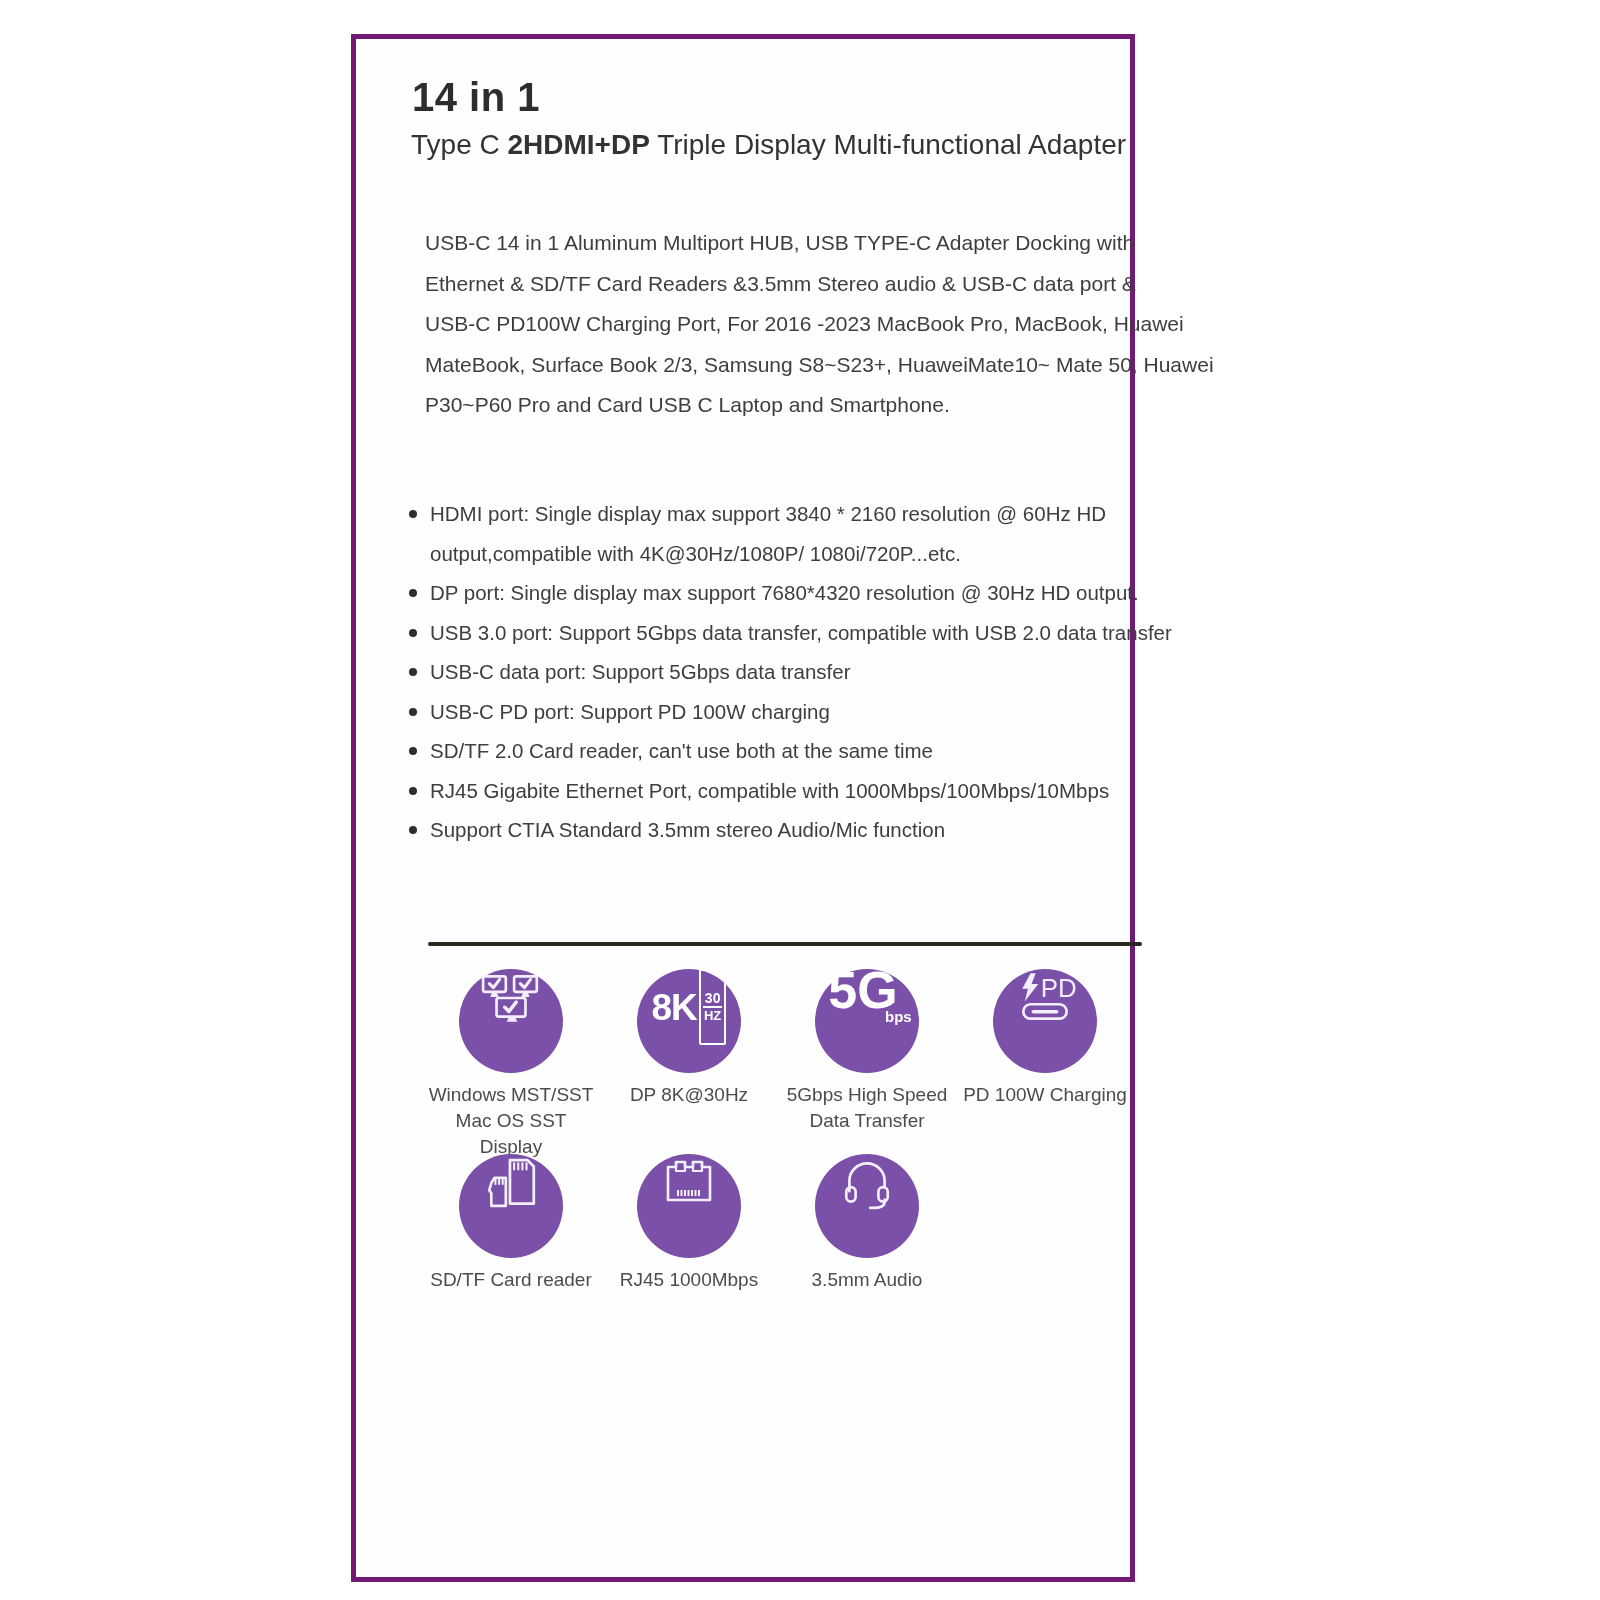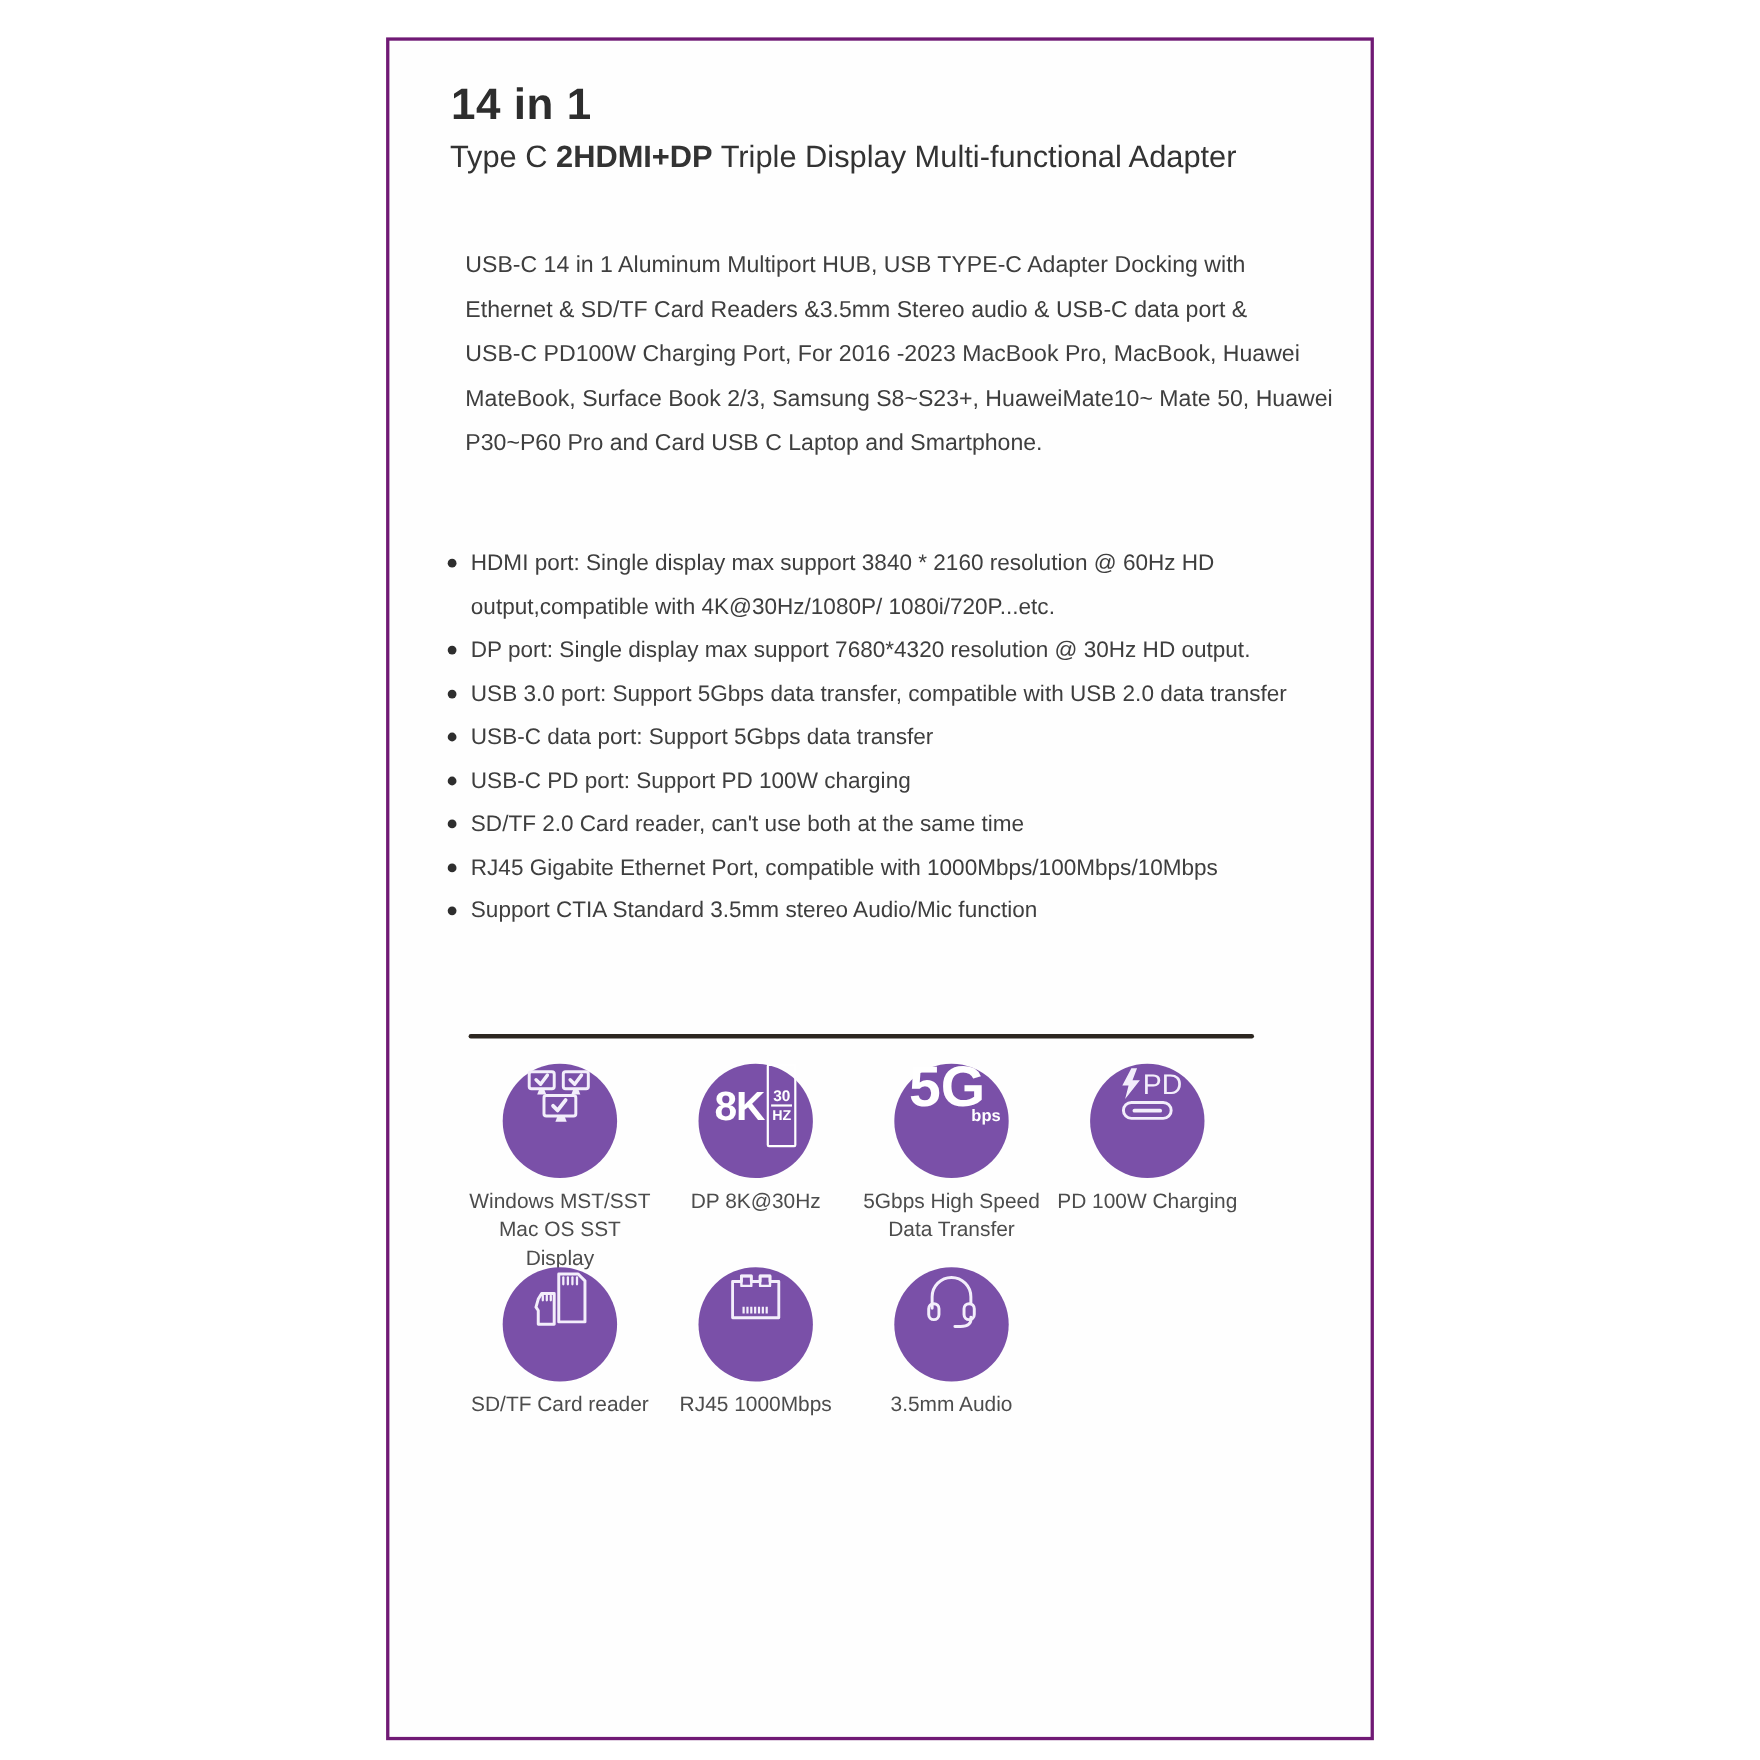--- a/index.html
+++ b/index.html
@@ -4,22 +4,22 @@
 <style>
   :root{
     --purple:#7a50a8;
     --band:#7c4bac;
     --ink:#3e3e3e;
   }
   *{margin:0;padding:0;box-sizing:border-box;}
   html,body{width:1600px;height:1600px;background:#ffffff;
     font-family:"Liberation Sans", sans-serif;}
   .page{position:relative;width:1600px;height:1600px;background:#fff;overflow:hidden;}
-  .card{position:absolute;left:351px;top:34px;width:898px;height:1548px;
-    background:#fefefe;border:3px solid #701a75;}
+  .card{position:absolute;left:351px;top:34px;width:784px;height:1548px;
+    background:#fefefe;border:5px solid #701a75;}
   .title{position:absolute;left:56px;top:36px;font-size:40px;font-weight:bold;
     color:#2d2d2d;letter-spacing:.5px;}
   .subtitle{position:absolute;left:55px;top:90px;font-size:28px;color:#333;white-space:nowrap;}
   .subtitle b{font-weight:bold;}
   .desc{position:absolute;left:69px;top:184px;font-size:21px;line-height:40.5px;
     color:var(--ink);}
   .desc div{white-space:nowrap;}
   .features{position:absolute;left:50px;top:455px;font-size:20.5px;line-height:39.5px;color:var(--ink);}
   .feat{position:relative;padding-left:24px;}
   .feat .line{white-space:nowrap;}

